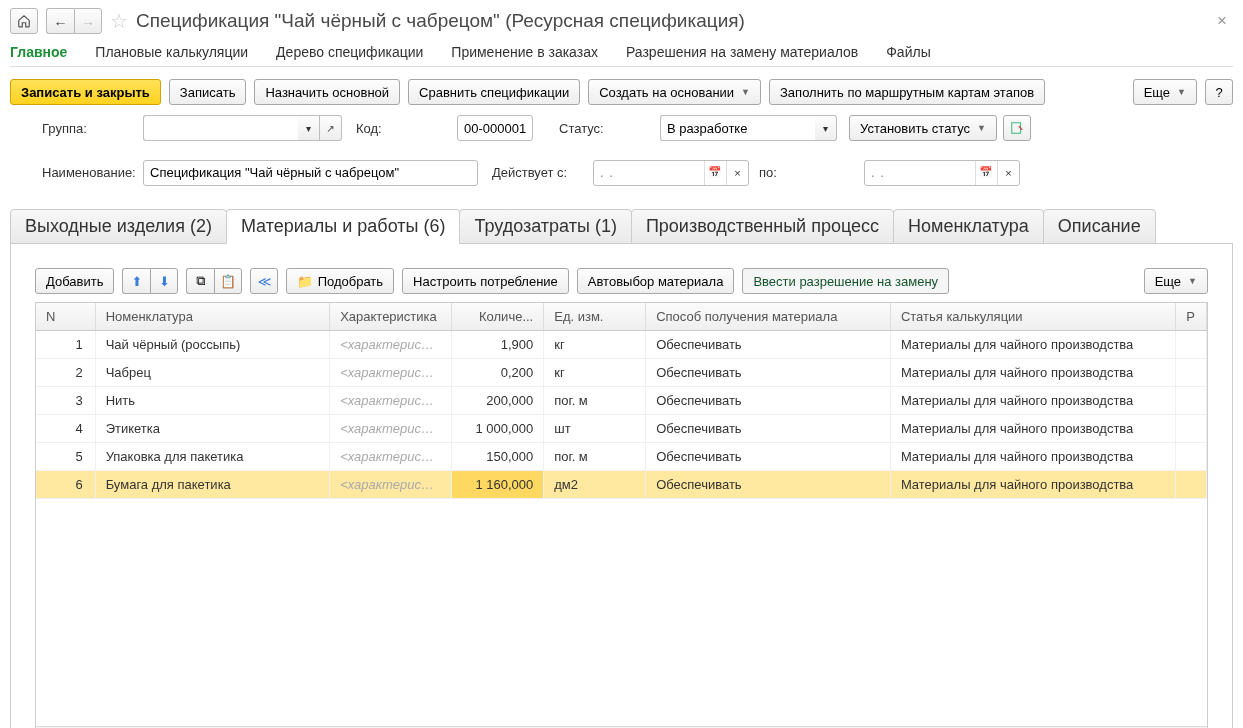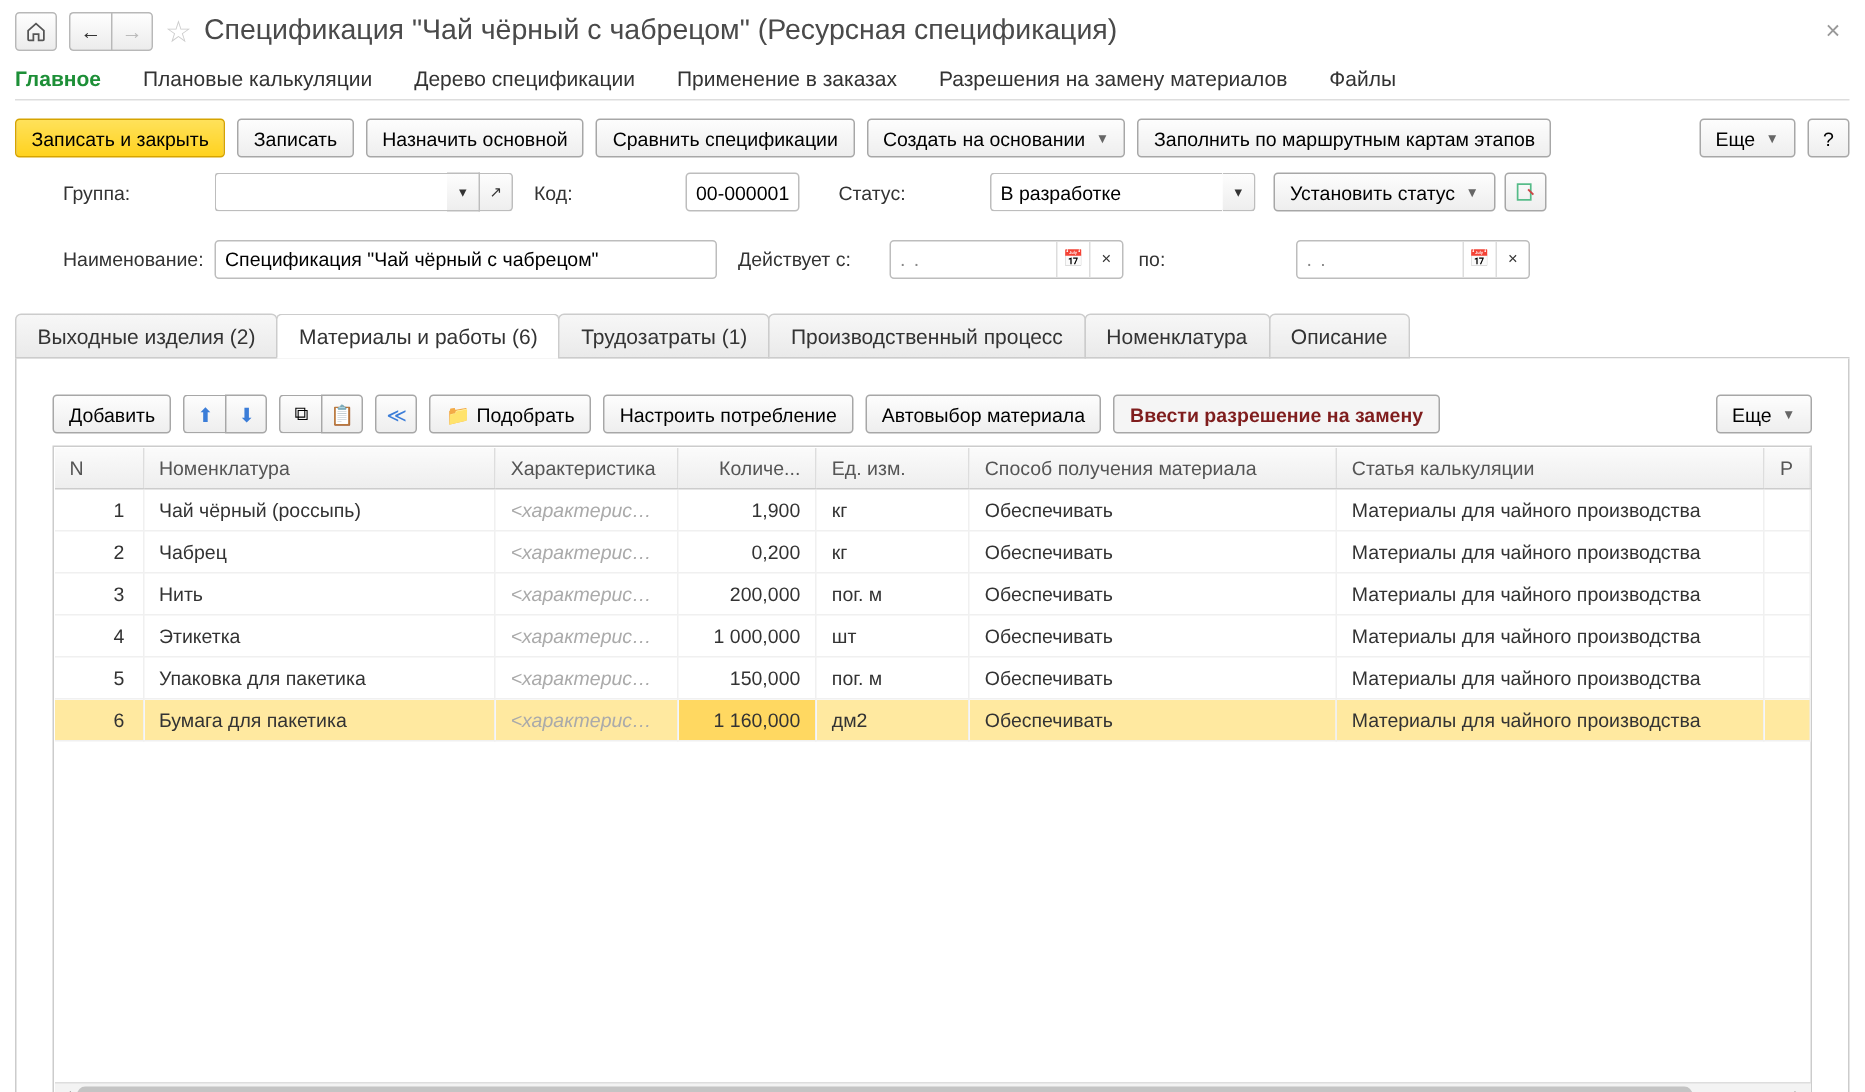--- a/index.html
+++ b/index.html
@@ -13,41 +13,41 @@
 .star-icon { color: #ccc; font-size: 20px; cursor: pointer; user-select: none; }
 .page-title { font-size: 19px; font-weight: 400; color: #4a4a4a; flex: 1; }
 .close-x { font-size: 17px; color: #999; cursor: pointer; padding: 2px 6px; }
 
 .nav-tabs { display: flex; gap: 28px; border-bottom: 1px solid #ddd; padding-bottom: 6px; margin-bottom: 12px; }
 .nav-tabs span { cursor: pointer; font-size: 14px; color: #333; }
 .nav-tabs span.active { color: #1d8f37; font-weight: bold; }
 
 .cmd-bar { display: flex; align-items: center; gap: 8px; margin-bottom: 10px; }
 .btn { height: 26px; padding: 0 10px; border: 1px solid #a7a7a7; border-radius: 3px; background: linear-gradient(#fdfdfd,#eee); cursor: pointer; font-size: 13px; display: inline-flex; align-items: center; gap: 4px; white-space: nowrap; }
-.btn.yellow { background: linear-gradient(#ffe15a,#ffd21f); border-color: #d6a400; font-weight: normal; }
+.btn.yellow { background: linear-gradient(#ffe15a,#ffd21f); border-color: #d6a400; font-weight: bold; }
 .btn .caret { font-size: 9px; color: #666; margin-left: 3px; }
 .btn.icon-only { padding: 0; width: 28px; justify-content: center; }
-.btn.disabled { color:#7f1d1d; background: #f5f5f5; cursor: default; font-weight: bold; }
+.btn.disabled { color:#14532d; background: #f5f5f5; cursor: default; }
 .spacer { flex: 1; }
 
 .form-rows { margin-bottom: 12px; }
 .form-row { display: flex; align-items: center; gap: 6px; margin-bottom: 8px; }
 .form-row label { min-width: 95px; margin-left: 32px; }
 .input { height: 26px; border: 1px solid #bdbdbd; border-radius: 3px; background: #fff; padding: 0 6px; font-size: 13px; }
 .input.sm { width: 76px; }
 .compound { display: flex; }
 .compound .input { border-radius: 3px 0 0 3px; border-right: none; }
 .compound .cbtn { width: 22px; height: 26px; border: 1px solid #bdbdbd; background: linear-gradient(#fdfdfd,#eee); display:flex; align-items:center; justify-content:center; cursor:pointer; border-left: none; font-size:10px;}
 .compound .cbtn:last-child { border-radius: 0 3px 3px 0; }
 .date-input { display: flex; align-items: center; height: 26px; border: 1px solid #bdbdbd; border-radius: 3px; background: #fff; }
 .date-input span.val { width: 110px; padding: 0 6px; color: #888; letter-spacing: 1px;}
 .date-input .di-btn { width: 22px; height: 24px; display:flex; align-items:center; justify-content:center; border-left: 1px solid #ddd; cursor:pointer; font-size:11px;}
 
 .doc-tabs { display: flex; border-bottom: 1px solid #ccc; }
-.doc-tab { padding: 6px 14px; border: 1px solid #ccc; border-bottom: 1px solid #ccc; background: linear-gradient(#f7f7f7,#eaeaea); margin-right: -1px; cursor: pointer; border-radius: 4px 4px 0 0; position: relative; top: 1px; font-size: 14px;}
+.doc-tab { padding: 6px 14px; border: 1px solid #ccc; border-bottom: 1px solid #ccc; background: linear-gradient(#f7f7f7,#eaeaea); margin-right: -1px; cursor: pointer; border-radius: 4px 4px 0 0; position: relative; top: 1px; font-size: 18px;}
 .doc-tab.active { background: #fff; border-bottom: 1px solid #fff; }
 
 .tab-content { border: 1px solid #ccc; border-top: none; padding: 24px; background:#fff; }
 
 .tbl-toolbar { display: flex; align-items: center; gap: 8px; margin-bottom: 8px; }
 .tbl-toolbar .group { display:flex; }
 .tbl-toolbar .group .btn.icon-only:first-child{border-radius:3px 0 0 3px; border-right:none;}
 .tbl-toolbar .group .btn.icon-only:last-child{border-radius:0 3px 3px 0;}
 
 .grid { border: 1px solid #ccc; overflow-x:auto; height: 440px; position: relative;}

